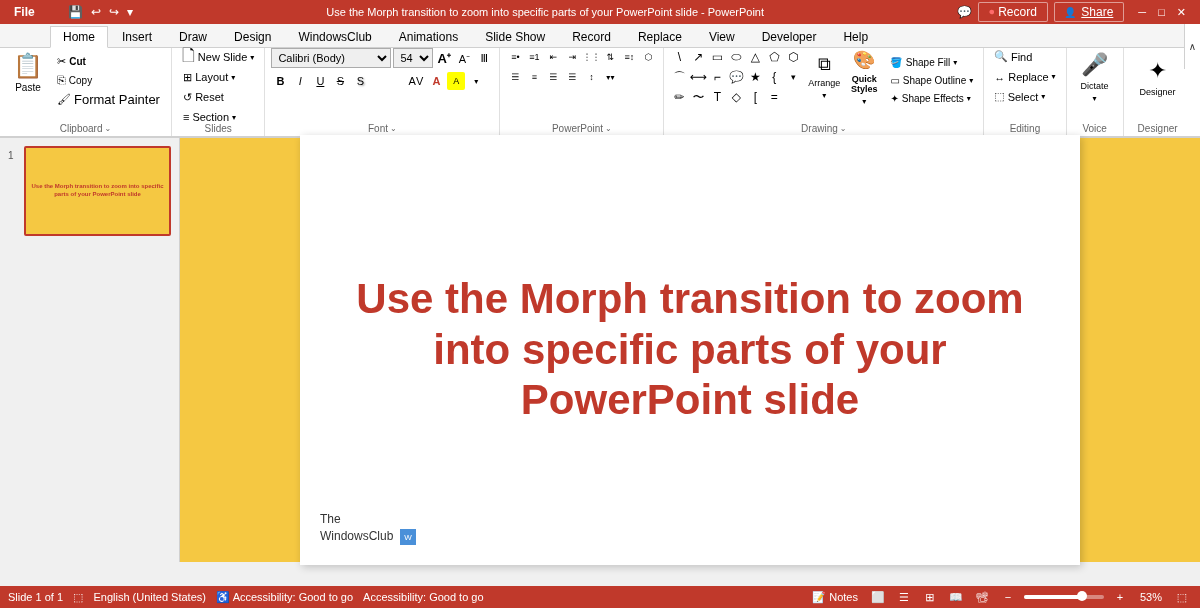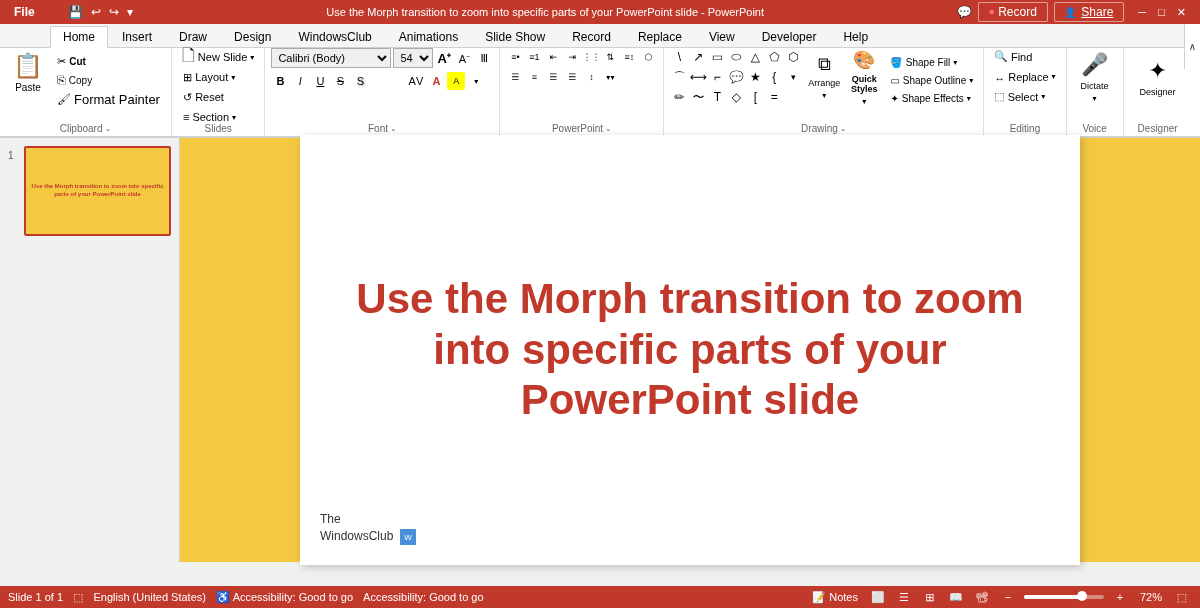--- a/index.html
+++ b/index.html
@@ -787,16 +787,16 @@
     <div class="status-btn">📽</div>
 
     <div class="status-btn">−</div>
     <div id="zoom-slider-area">
       <div id="zoom-track">
         <div id="zoom-fill"></div>
         <div id="zoom-thumb"></div>
       </div>
     </div>
     <div class="status-btn">+</div>
-    <div class="status-btn" style="width:auto;padding:0 4px;">72%</div>
+    <div class="status-btn" style="width:auto;padding:0 4px;">53%</div>
     <div class="status-btn">⬚</div>
   </div>
 </div>
 
 </body></html>

